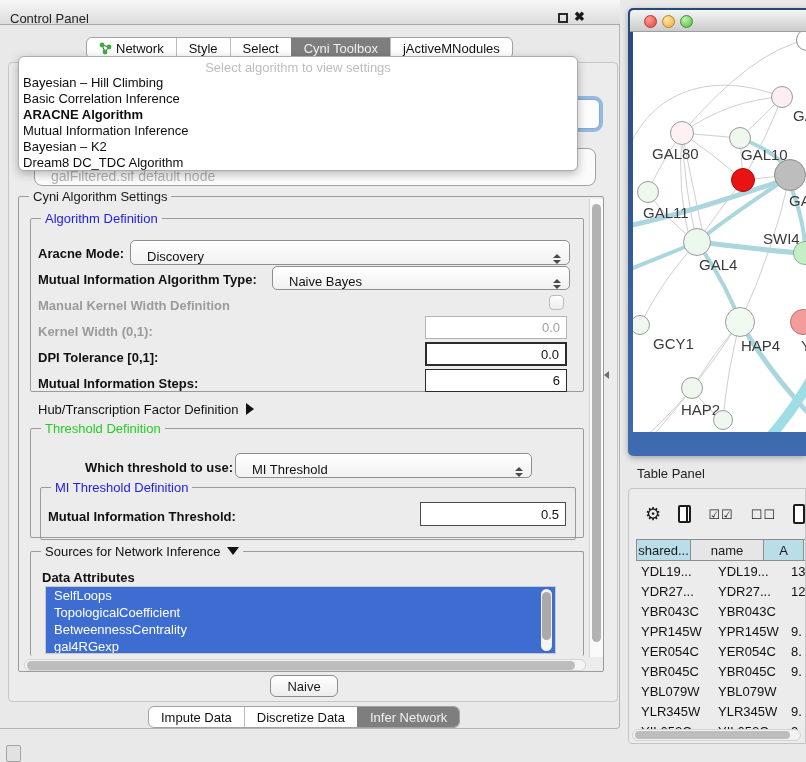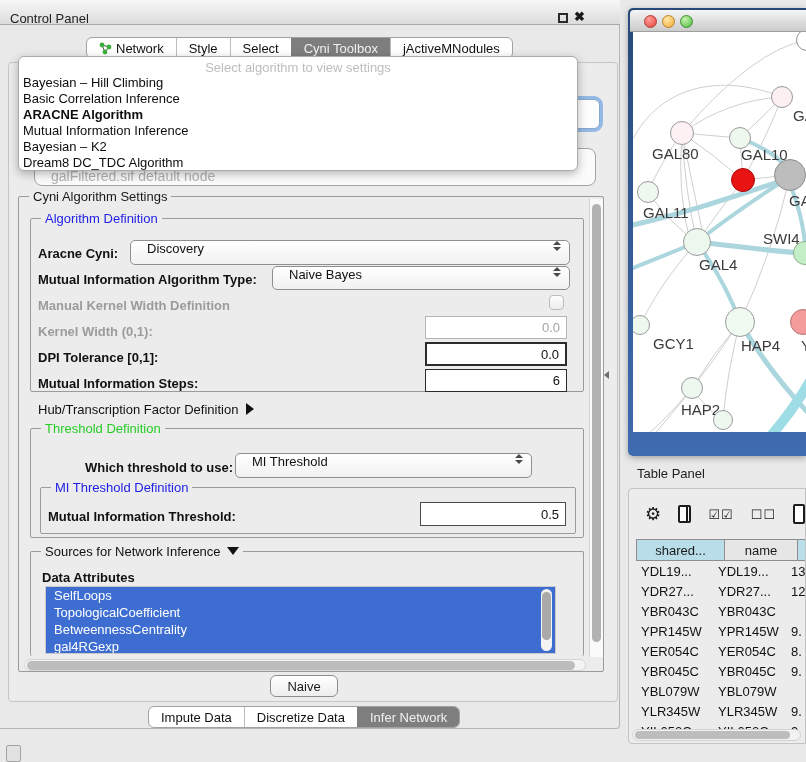--- a/index.html
+++ b/index.html
@@ -53,21 +53,21 @@
   .group { border:1px solid #9b9b9b; border-radius:2px; background:transparent; }
   .group-title { position:absolute; top:-8px; left:10px; background:#ececec; padding:0 4px;
     font-size:13px; white-space:nowrap; }
   .t-blue { color:#2121e6; }
   .t-green { color:#27cd27; }
 
   .lbl { font-size:13px; font-weight:bold; color:#111; white-space:nowrap; }
   .lbl.disabled { color:#9b9b9b; }
 
   .combo { background:linear-gradient(#ffffff,#f1f1f1); border:1px solid #8f8f8f; border-radius:5px;
-    display:flex; align-items:flex-start; padding:0 8px 0 16px; font-size:13px; color:#111; }
+    display:flex; align-items:flex-end; padding:0 8px 0 16px; font-size:13px; color:#111; }
   .combo .c-text { flex:1; white-space:nowrap; overflow:hidden; }
   .spin { display:flex; flex-direction:column; gap:2px; align-items:center; }
   .spin i { display:block; width:0; height:0; border-left:4px solid transparent; border-right:4px solid transparent; }
   .spin .up { border-bottom:4px solid #4a4a4a; }
   .spin .down { border-top:4px solid #4a4a4a; }
 
   .field { background:#ffffff; text-align:right; padding:0 6px; font-size:13px; display:flex;
     align-items:center; justify-content:flex-end; }
   .checkbox { width:15px; height:15px; border:1px solid #bdbdbd; border-radius:4px;
     background:linear-gradient(#fdfdfd,#ececec); }
@@ -198,21 +198,21 @@
     </div>
 
     <div class="abs hscroll" style="left:5px; top:462px; width:562px; height:12px;">
       <div class="hthumb" style="width:548px;"></div>
     </div>
   </div>
 
   <div class="abs group" style="left:30px; top:218px; width:554px; height:174px;">
     <span class="group-title t-blue">Algorithm Definition</span>
   </div>
-  <div class="abs lbl" style="left:38px; top:246px;">Aracne Cyni:</div>
+  <div class="abs lbl" style="left:38px; top:246px;">Aracne Mode:</div>
   <div class="abs combo" style="left:130px; top:240px; width:440px; height:25px;">
     <span class="c-text">Discovery</span>
     <span class="spin">
         <i class="up"></i>
         <i class="down"></i>
       </span>
   </div>
   <div class="abs lbl" style="left:38px; top:272px;">Mutual Information Algorithm Type:</div>
   <div class="abs combo" style="left:272px; top:266px; width:298px; height:24px;">
     <span class="c-text">Naive Bayes</span>
@@ -238,21 +238,21 @@
     <span class="group-title t-green">Threshold Definition</span>
   </div>
   <div class="abs lbl" style="left:85px; top:460px;">Which threshold to use:</div>
   <div class="abs combo" style="left:235px; top:453px; width:297px; height:25px;">
     <span class="c-text">MI Threshold</span>
     <span class="spin">
         <i class="up"></i>
         <i class="down"></i>
       </span>
   </div>
-  <div class="abs group" style="left:40px; top:487px; width:536px; height:47px;">
+  <div class="abs group" style="left:40px; top:487px; width:536px; height:53px;">
     <span class="group-title t-blue">MI Threshold Definition</span>
   </div>
   <div class="abs lbl" style="left:48px; top:509px;">Mutual Information Threshold:</div>
   <div class="abs field" style="left:420px; top:502px; width:146px; height:24px; border:1px solid #4a4a4a; color:#111;">0.5</div>
 
   <div class="abs group" style="left:30px; top:551px; width:554px; height:105px; border-bottom:none;">
     <span class="group-title" style="color:#111;"><span>Sources for Network Inference</span><span class="tri-down"></span></span>
   </div>
   <div class="abs lbl" style="left:42px; top:570px;">Data Attributes</div>
   <div class="abs attr-list" style="left:45px; top:586px; width:511px; height:68px;">
@@ -356,21 +356,21 @@
   <div class="abs tp-frame">
     <div class="tp-toolbar">
       <span class="gear">⚙</span>
       <span class="split-icon"></span>
       <span class="cb-pair">☑☑</span>
       <span class="cb-pair">☐☐</span>
       <span class="doc-icon"></span>
     </div>
     <div class="tbl">
       <div class="tbl-head" id="tbl-head">
-          <div class="tbl-hcell hl" style="width: 88px; flex: 0 0 auto;">shared...</div>
+          <div class="tbl-hcell hl" style="width: 54px; flex: 0 0 auto;">shared...</div>
           <div class="tbl-hcell" style="width: 73px; flex: 0 0 auto;">name</div>
           <div class="tbl-hcell hl" style="width: 40px; flex: 0 0 auto;">A</div>
         </div>
       <div id="tbl-body">
           <div class="tbl-row">
             <div class="tbl-cell" style="width: 77px; flex: 0 0 auto;">YDL19...</div>
             <div class="tbl-cell" style="width: 73px; flex: 0 0 auto;">YDL19...</div>
             <div class="tbl-cell" style="width: 40px; flex: 0 0 auto;">13</div>
           </div>
           <div class="tbl-row">

